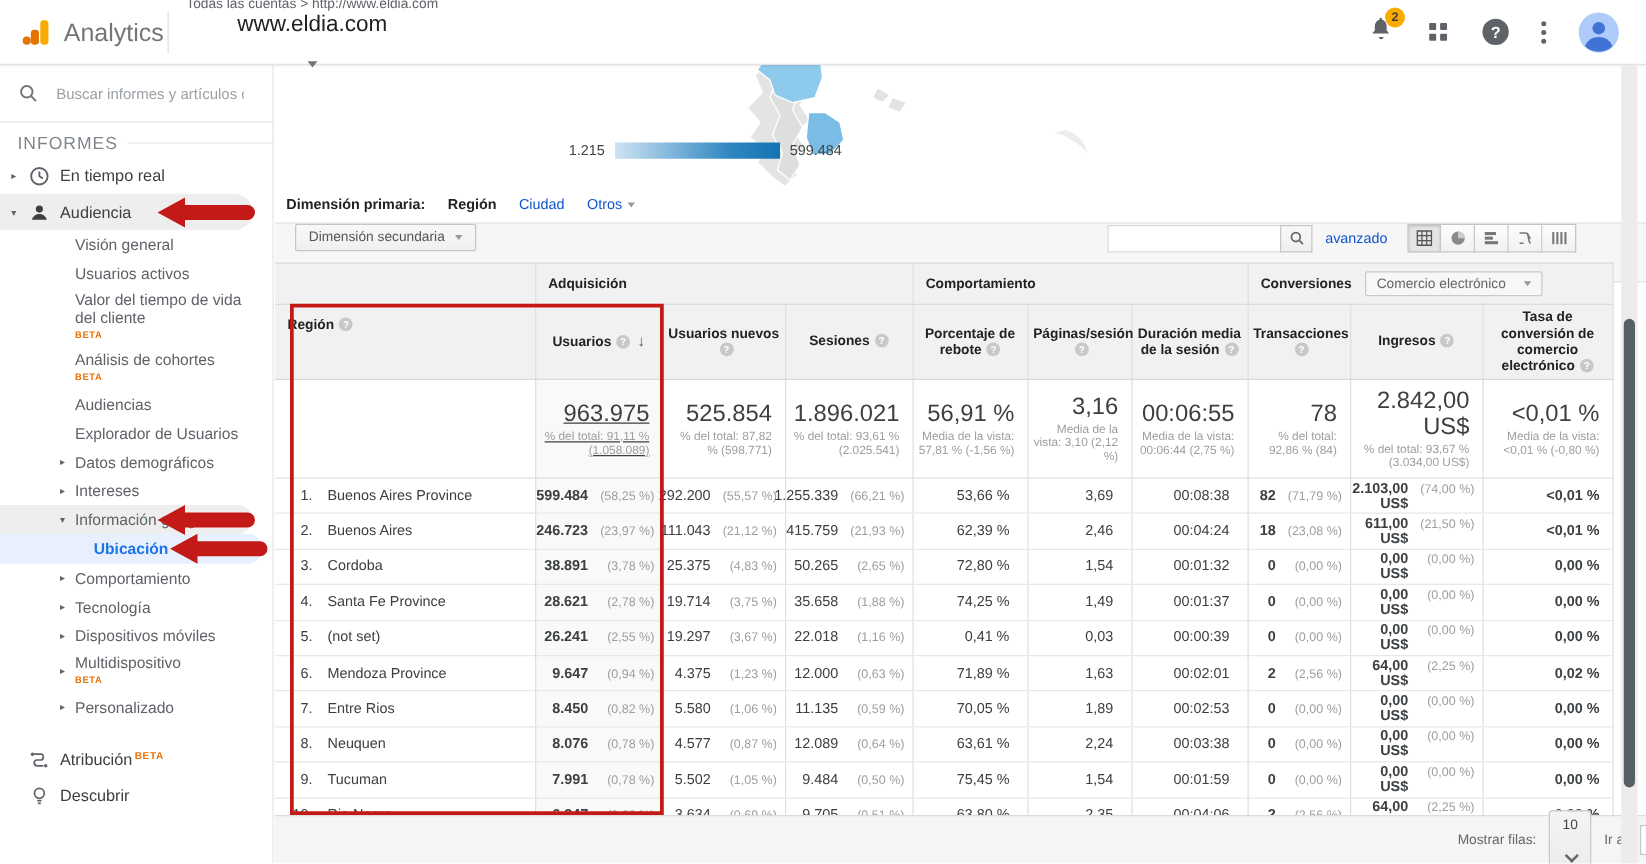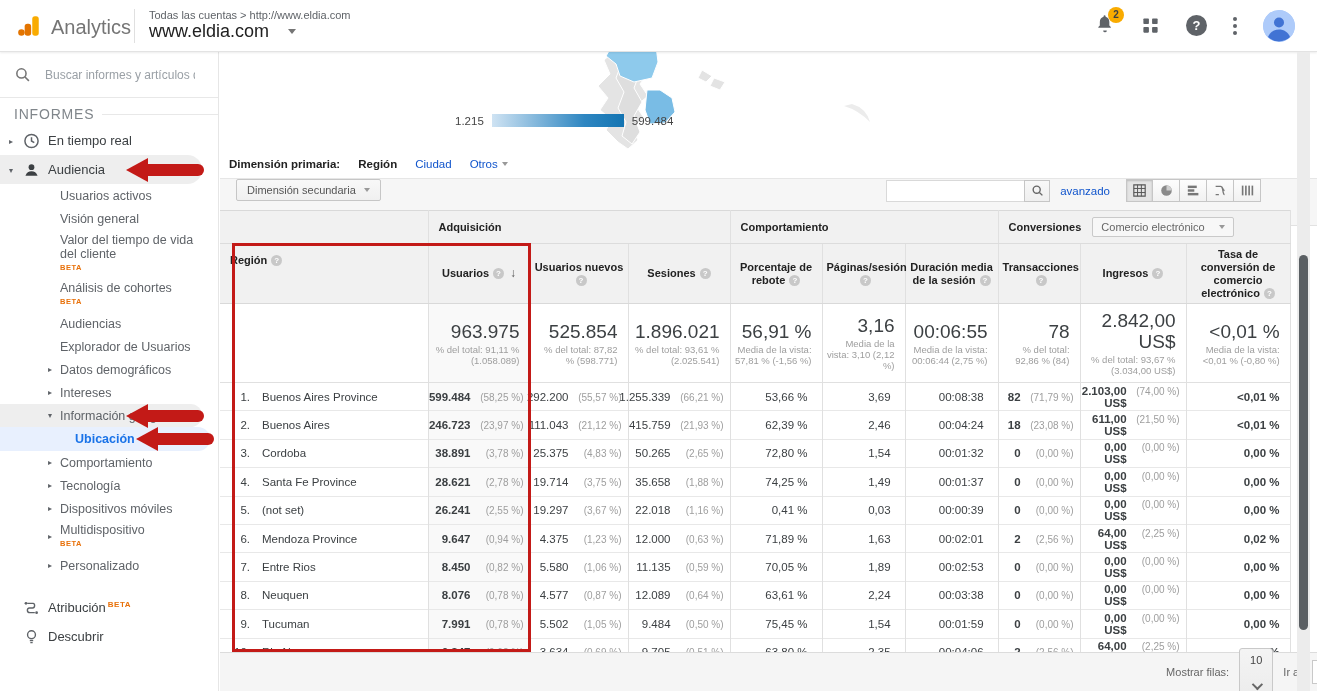--- a/index.html
+++ b/index.html
@@ -7,21 +7,21 @@
   .page { position:relative; width:1317px; height:691px; overflow:hidden; background:#fff; }
 
   
   .hdr { position:absolute; top:0; left:0; width:1317px; height:52px; background:#fff;
          border-bottom:1px solid #e3e3e3; box-shadow:0 1px 2px rgba(0,0,0,.08);
          display:flex; align-items:center; z-index:30; }
   .logo { display:flex; align-items:flex-end; gap:9px; padding-left:16px; width:134px; }
   .logo-txt { font-size:20px; color:#757575; line-height:1; padding-bottom:2px; }
   .hdr-vdiv { width:1px; height:34px; background:#e0e0e0; margin-right:14px; }
   .crumb { font-size:11px; color:#5f6368; }
-  .acct-name { font-size:18px; color:#212121; display:flex; align-items:center; gap:19px; cursor:pointer; }
+  .acct-name { font-size:18px; color:#212121; display:flex; align-items:center; gap:19px; cursor:pointer;flex-direction:column; }
   .caret-dn { width:0; height:0; border-left:4px solid transparent; border-right:4px solid transparent; border-top:5px solid #757575; display:inline-block; }
   .hdr-icons { margin-left:auto; display:flex; align-items:center; gap:26px; padding-right:22px; }
   .bell-wrap { position:relative; }
   .badge { position:absolute; top:-7px; right:-9px; width:16px; height:16px; border-radius:50%;
            background:#f9ab00; color:#3c4043; font-size:10px; font-weight:bold;
            display:flex; align-items:center; justify-content:center; }
   .help-circ { width:21px; height:21px; border-radius:50%; background:#5f6368; color:#fff;
                font-size:13px; font-weight:bold; display:flex; align-items:center; justify-content:center; }
   .dots { color:#5f6368; font-size:17px; letter-spacing:0; line-height:6px; display:flex; flex-direction:column; gap:3px; align-items:center;}
   .dots i { width:4px; height:4px; border-radius:50%; background:#5f6368; }
@@ -96,21 +96,21 @@
               font-size:11px; color:#222; text-align:left; padding-left:10px; font-weight:bold; }
   tr.grp th .conv-box { display:inline-flex; align-items:center; gap:14px; margin-left:8px; border:1px solid #c9c9c9; background:#f7f7f7;
               border-radius:2px; padding:3px 8px; font-weight:normal; color:#666; font-size:11px; cursor:pointer; }
   tr.cols th { height:60px; background:#f1f1f1; border-bottom:1px solid #d9d9d9; font-size:11px; color:#222;
                font-weight:bold; text-align:center; vertical-align:middle; padding:0 4px; line-height:13px; }
   tr.cols th.th-region { text-align:left; vertical-align:top; padding:10px 0 0 10px; }
   .qmark { display:inline-flex; width:11px; height:11px; border-radius:50%; background:#c8c8c8; color:#fff; font-size:8px;
            align-items:center; justify-content:center; margin-left:4px; vertical-align:1px; font-weight:bold; cursor:pointer; }
   .sort-arrow { color:#555; font-size:12px; margin-left:6px; font-weight:normal; }
   tr.totals td { height:65px; background:#fff; border-bottom:1px solid #e0e0e0; vertical-align:middle; text-align:right; padding:6px 10px 6px 4px; }
-  tr.totals td.col-users { background:#f9f9f9; }
+  tr.totals td.col-users { background:#f9f9f9;text-decoration:underline; }
   .tot-main { font-size:19px; color:#3c4043; line-height:21px; }
   .tot-sub { font-size:9.5px; color:#9e9e9e; line-height:11px; margin-top:2px; }
   tbody td { height:28.4px; border-top:1px solid #e8e8e8; background:#fff; }
   tbody td.col-users { background:#f9f9f9; }
   .c-region { padding-left:8px; }
   .rank { display:inline-block; width:22px; text-align:right; color:#3c4043; }
   .rname { margin-left:12px; color:#3c4043; cursor:pointer; }
   .pair { display:flex; justify-content:flex-end; align-items:baseline; padding-right:6px; }
   .pair .v { text-align:right; }
   .pair .v.b { font-weight:bold; }
@@ -217,24 +217,24 @@
               <circle cx="8" cy="5.4" r="2.7" fill="#3c4043"></circle>
               <path d="M2.3 13.4c.9-2.8 3.1-4.2 5.7-4.2s4.8 1.4 5.7 4.2z" fill="#3c4043"></path>
             </svg></span>
           <span class="lbl">Audiencia</span>
           <span class="red-arrow" style="left:126px">
             <span class="tail"></span>
             <span class="head"></span>
           </span>
         </div>
         <div class="nav-item lvl1">
+          <span class="lbl">Visión general</span>
+        </div>
+        <div class="nav-item lvl1">
           <span class="lbl">Usuarios activos</span>
-        </div>
-        <div class="nav-item lvl1">
-          <span class="lbl">Visión general</span>
         </div>
         <div class="nav-item lvl1">
           <span class="lbl">Valor del tiempo de vida del cliente<span class="beta-block">BETA</span></span>
         </div>
         <div class="nav-item lvl1">
           <span class="lbl">Análisis de cohortes<span class="beta-block">BETA</span></span>
         </div>
         <div class="nav-item lvl1">
           <span class="lbl">Audiencias</span>
         </div>

